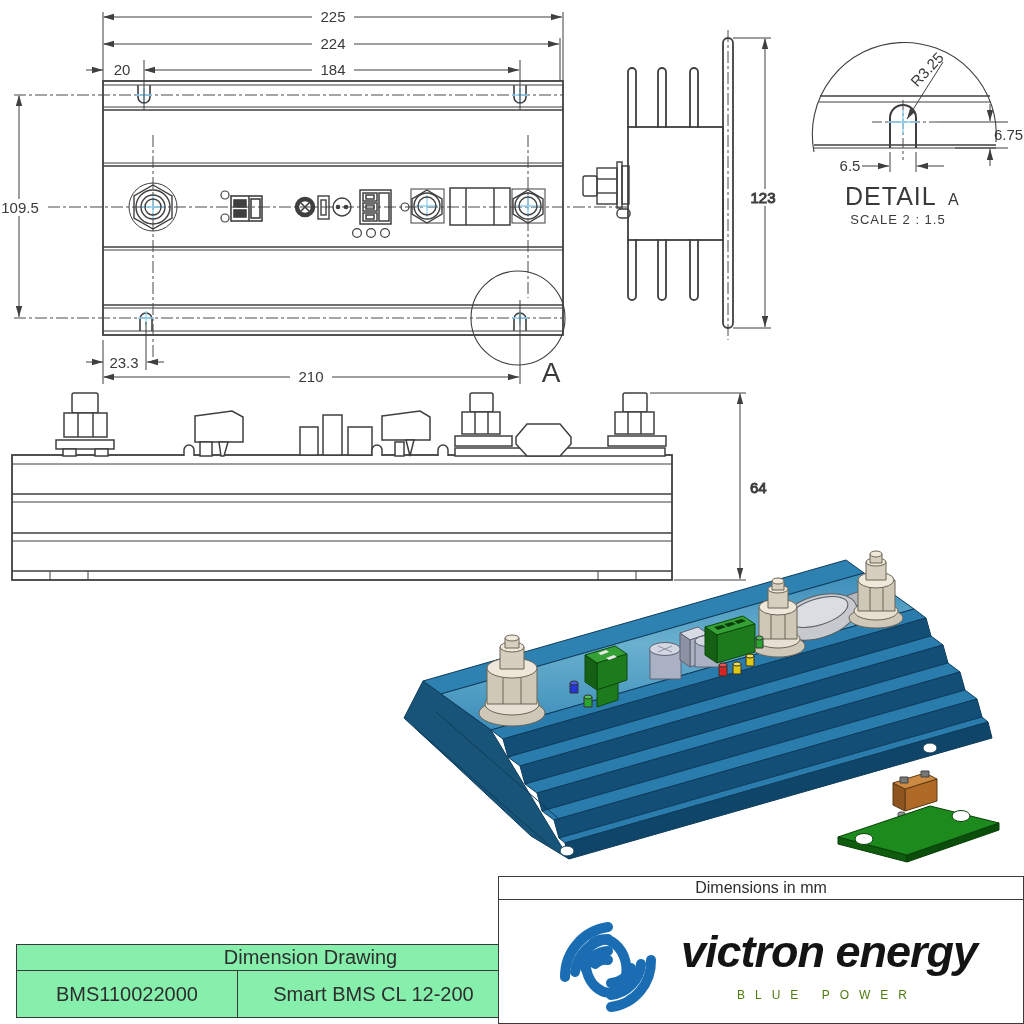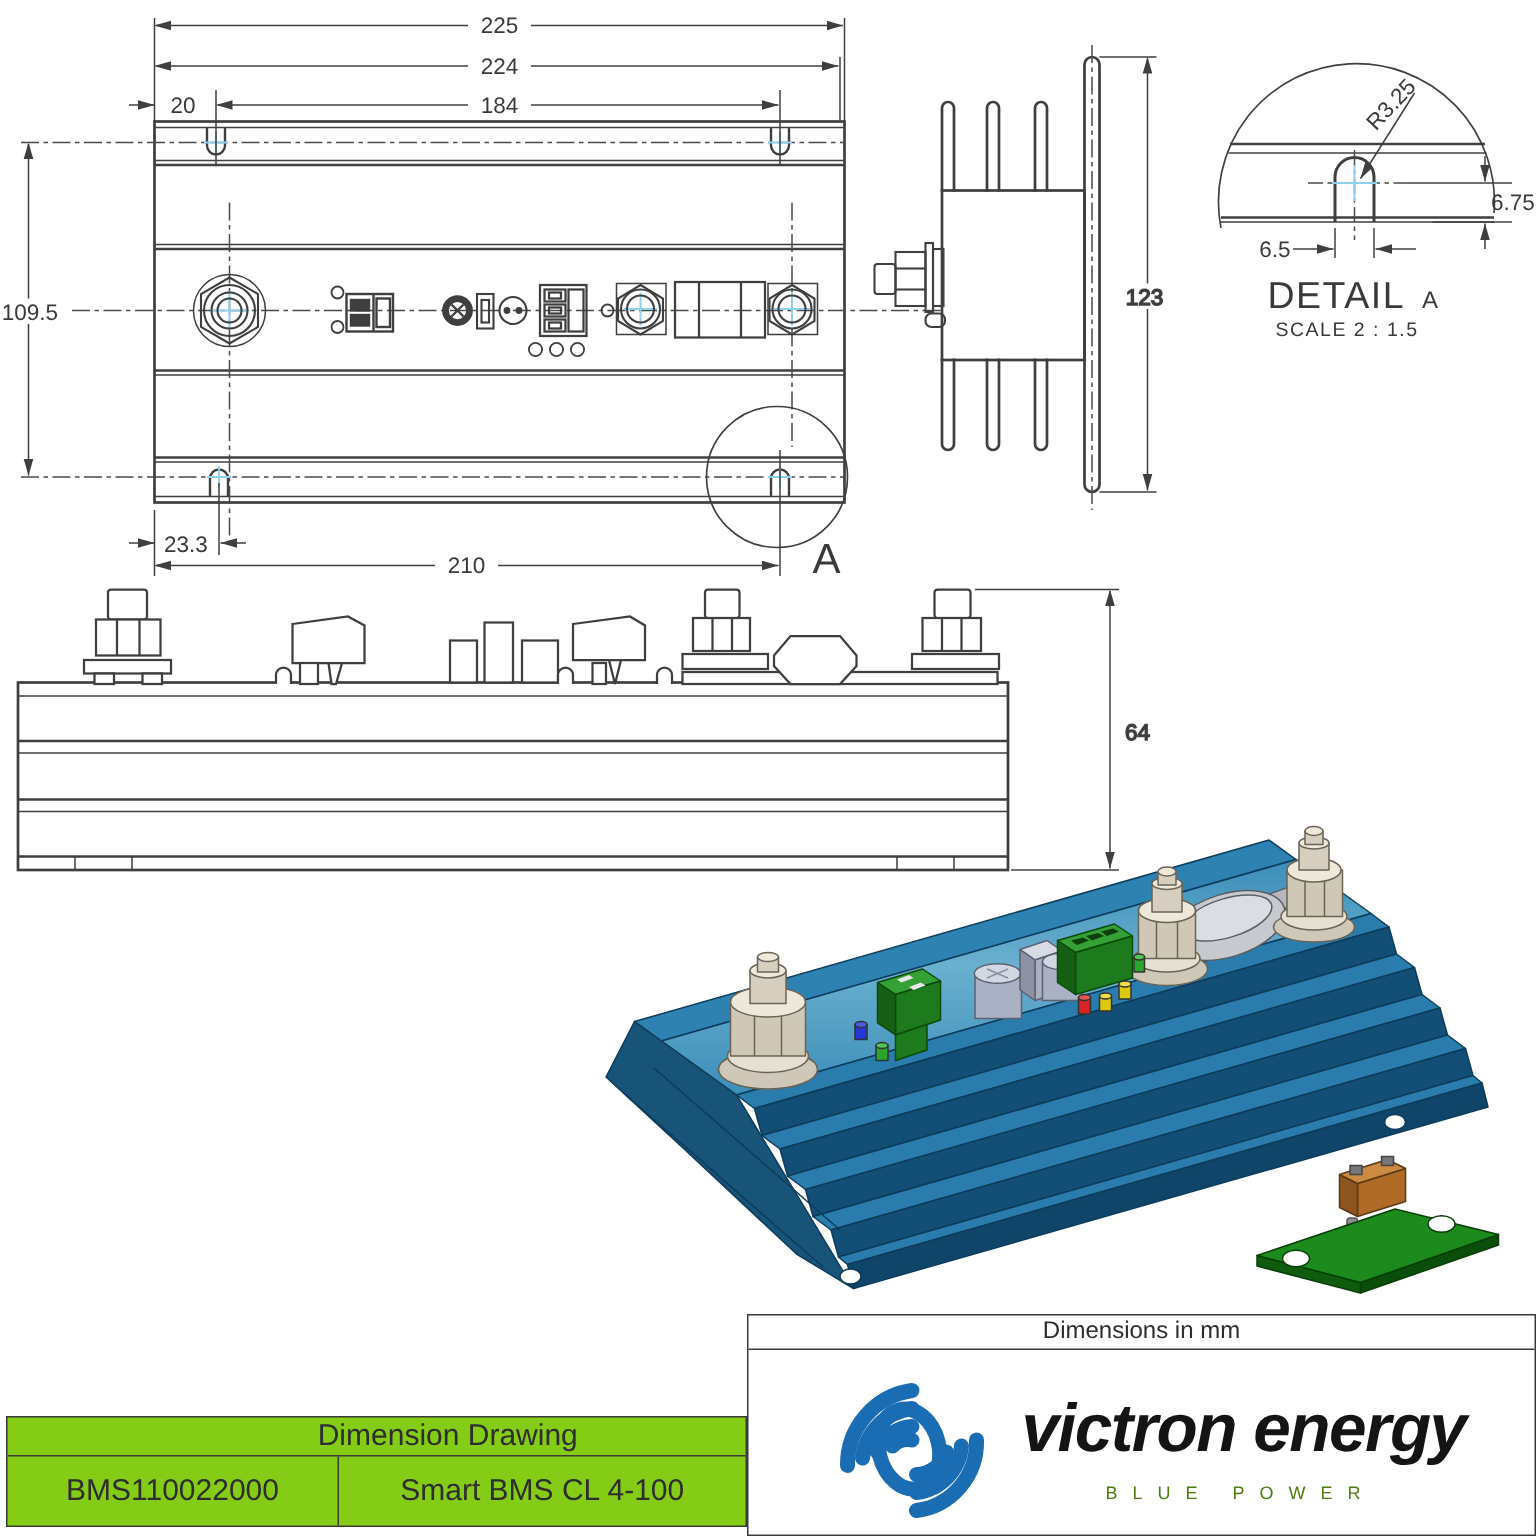--- a/index.html
+++ b/index.html
@@ -5,22 +5,22 @@
   html,body{margin:0;padding:0;background:#fff;}
   .canvas{position:relative;width:1024px;height:1024px;background:#fff;overflow:hidden;
           font-family:"Liberation Sans",sans-serif;color:#2e2e2e;}
   svg text{font-family:"Liberation Sans",sans-serif;fill:#3a3a3a;}
   .dimtxt{font-size:15px;}
   .bigA{font-size:28px;}
   .detailT{font-size:25px;letter-spacing:1px;}
   .detailA{font-size:16px;}
   .scaleT{font-size:13px;letter-spacing:1px;}
   
-  .titleblock{position:absolute;left:4px;top:944px;width:494px;height:74px;
-              border:1.6px solid #3a3a3a;background:#84cc16;box-sizing:border-box;}
+  .titleblock{position:absolute;left:16px;top:944px;width:494px;height:74px;
+              border:1.6px solid #3a3a3a;background:#86efac;box-sizing:border-box;}
   .tb-header{height:26px;border-bottom:1.6px solid #3a3a3a;display:flex;align-items:center;
              justify-content:center;font-size:20px;padding-left:95px;box-sizing:border-box;}
   .tb-row{display:flex;height:46px;}
   .tb-cell1{width:220px;border-right:1.6px solid #3a3a3a;display:flex;align-items:center;
             justify-content:center;font-size:20px;}
   .tb-cell2{flex:1;display:flex;align-items:center;justify-content:center;font-size:20px;}
   
   .footerbox{position:absolute;left:498px;top:876px;width:526px;height:148px;
              border:1.6px solid #3a3a3a;background:#fff;box-sizing:border-box;}
   .fb-note{height:22px;border-bottom:1.4px solid #3a3a3a;display:flex;align-items:center;
@@ -475,21 +475,21 @@
     </g>
   </g>
 </svg>
 
 <div class="titleblock">
   <div class="tb-header">
     <span>Dimension Drawing</span>
   </div>
   <div class="tb-row">
     <div class="tb-cell1">BMS110022000</div>
-    <div class="tb-cell2">Smart BMS CL 4-100</div>
+    <div class="tb-cell2">Smart BMS CL 12-200</div>
   </div>
 </div>
 
 <div class="footerbox">
   <div class="fb-note">Dimensions in mm</div>
   <div class="fb-logo">
     <svg class="swirl" width="130" height="104" viewBox="0 0 130 104">
       <g fill="none" stroke="#1b6db3" stroke-width="10" stroke-linecap="round">
         <path d="M22,63 A50,50 0 0 1 65,13"></path>
         <path d="M32,58 A38,38 0 0 1 65,25"></path>

